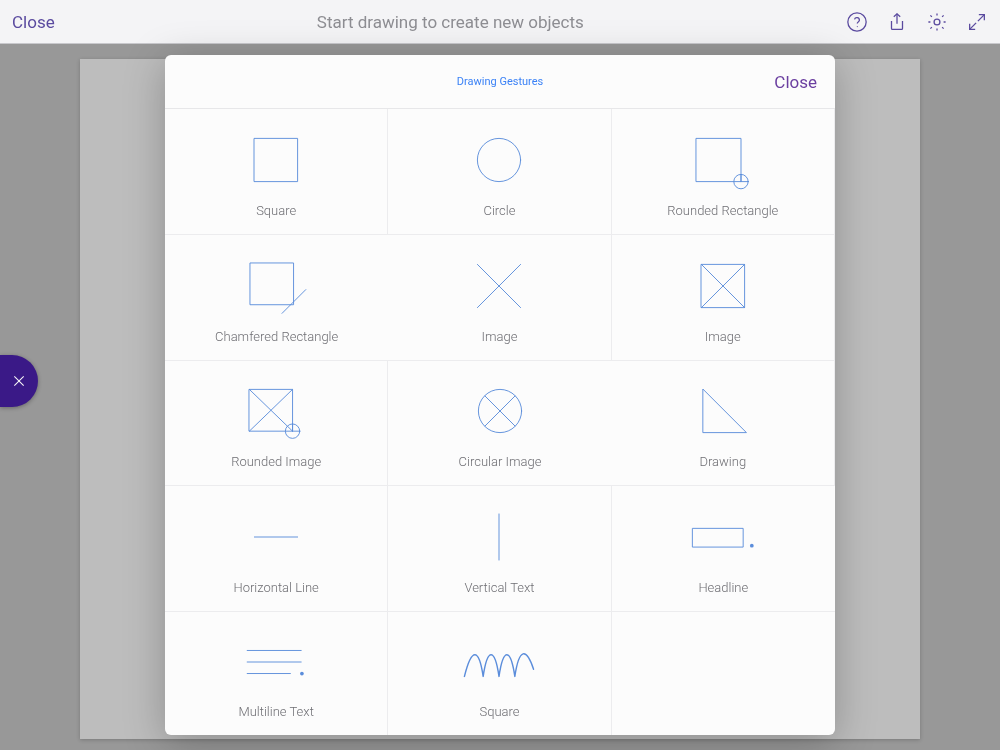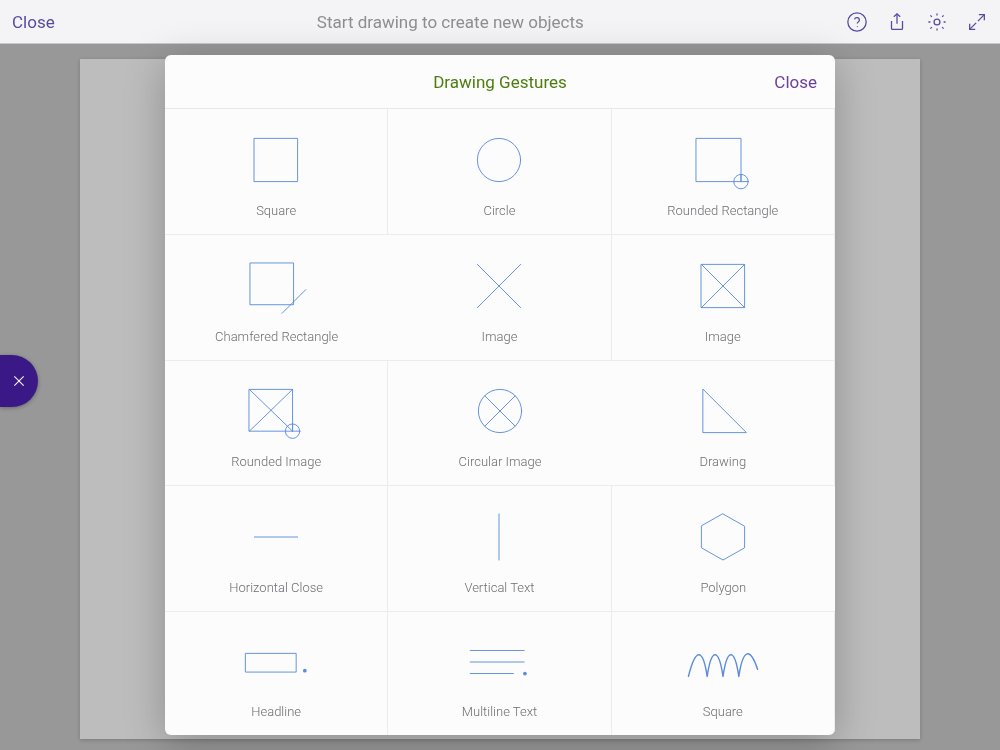--- a/index.html
+++ b/index.html
@@ -55,21 +55,21 @@
       background:#fcfcfc; border-radius:6px;
       box-shadow:0 8px 40px rgba(0,0,0,.25);
       display:flex; flex-direction:column;
       overflow:hidden;
     }
     .modal-header {
       height:54px; position:relative;
       display:flex; align-items:center; justify-content:center;
       border-bottom:1px solid #e7e7e9;
     }
-    .modal-title { font-size:17px; color:#4d7c0f; font-weight:400; }
+    .modal-title { font-size:11px; color:#3b82f6; font-weight:400; }
     .modal-close {
       position:absolute; right:18px; top:0; bottom:0; display:flex; align-items:center;
       color:#6b3fa0; font-size:17px; cursor:pointer;
     }
     .grid {
       flex:1; display:grid; grid-template-columns:repeat(3,1fr); grid-template-rows:repeat(4,1fr);
     }
     .cell {
       border-right:1px solid #ececee; border-bottom:1px solid #ececee;
       display:flex; flex-direction:column; align-items:center; justify-content:flex-end;
@@ -239,40 +239,32 @@
       </div>
       <div class="label">Drawing</div>
     </div>
 
     <div class="cell">
       <div class="glyph">
         <svg width="78" height="72" viewBox="0 0 100 100">
             <line x1="20" y1="50" x2="80" y2="50"></line>
           </svg>
       </div>
-      <div class="label">Horizontal Close</div>
+      <div class="label">Horizontal Line</div>
     </div>
 
     <div class="cell">
       <div class="glyph">
         <svg width="78" height="72" viewBox="0 0 100 100">
             <line x1="50" y1="18" x2="50" y2="82"></line>
           </svg>
       </div>
       <div class="label">Vertical Text</div>
     </div>
 
-    <div class="cell">
-      <div class="glyph">
-        <svg width="78" height="72" viewBox="0 0 100 100">
-          <polygon points="50,18 80,35 80,65 50,82 20,65 20,35"></polygon>
-        </svg>
-      </div>
-      <div class="label">Polygon</div>
-    </div>
 
     <div class="cell">
       <div class="glyph">
         <svg width="90" height="72" viewBox="0 0 120 100">
           <rect x="18" y="38" width="70" height="26"></rect>
           <circle cx="100" cy="62" r="2.6" fill="#5b8ddb" stroke="none"></circle>
         </svg>
       </div>
       <div class="label">Headline</div>
     </div>

